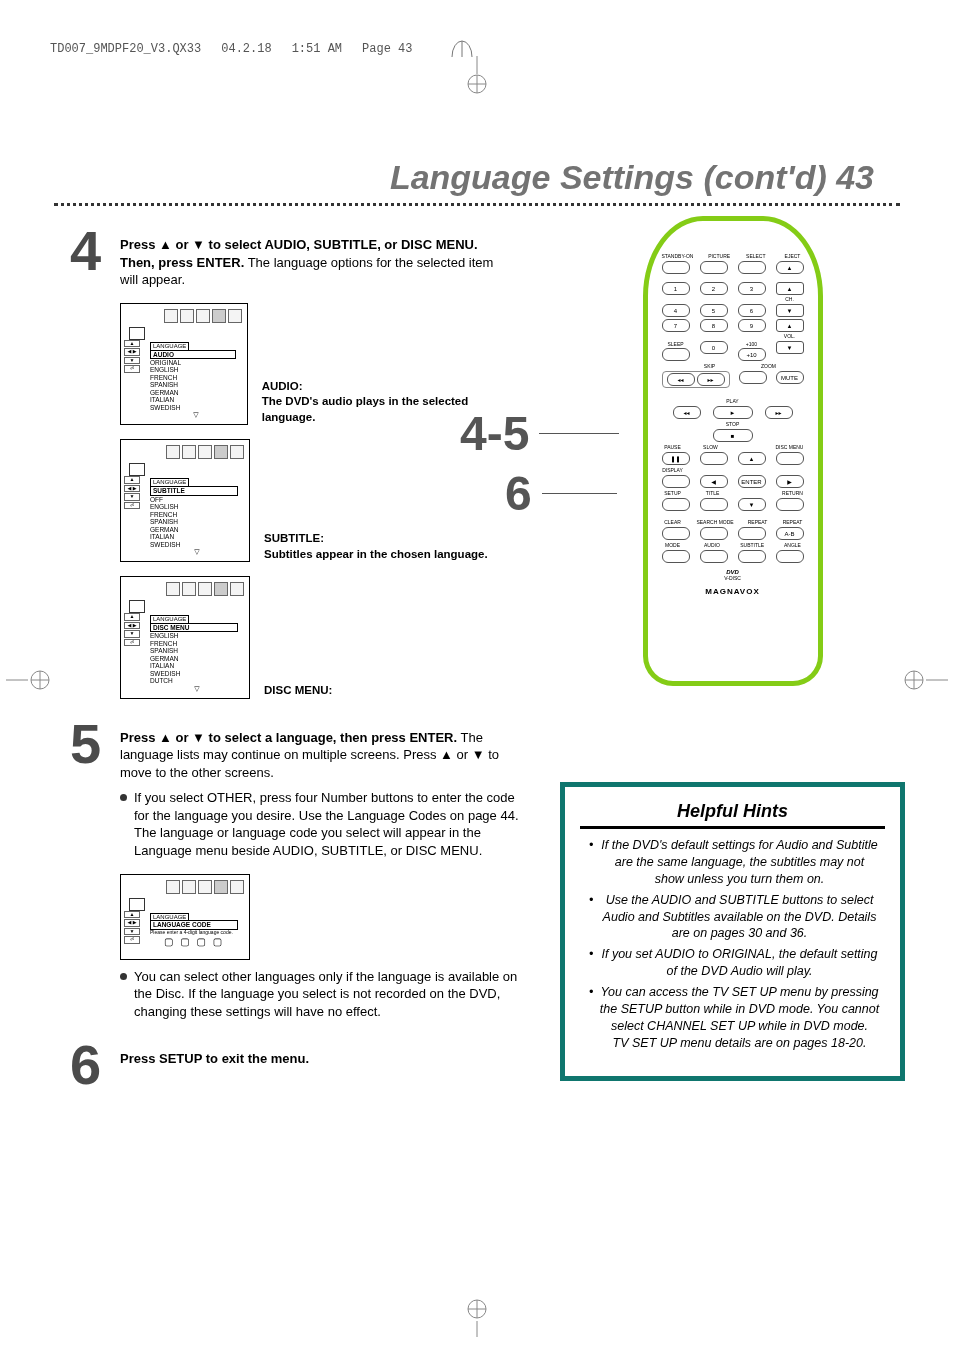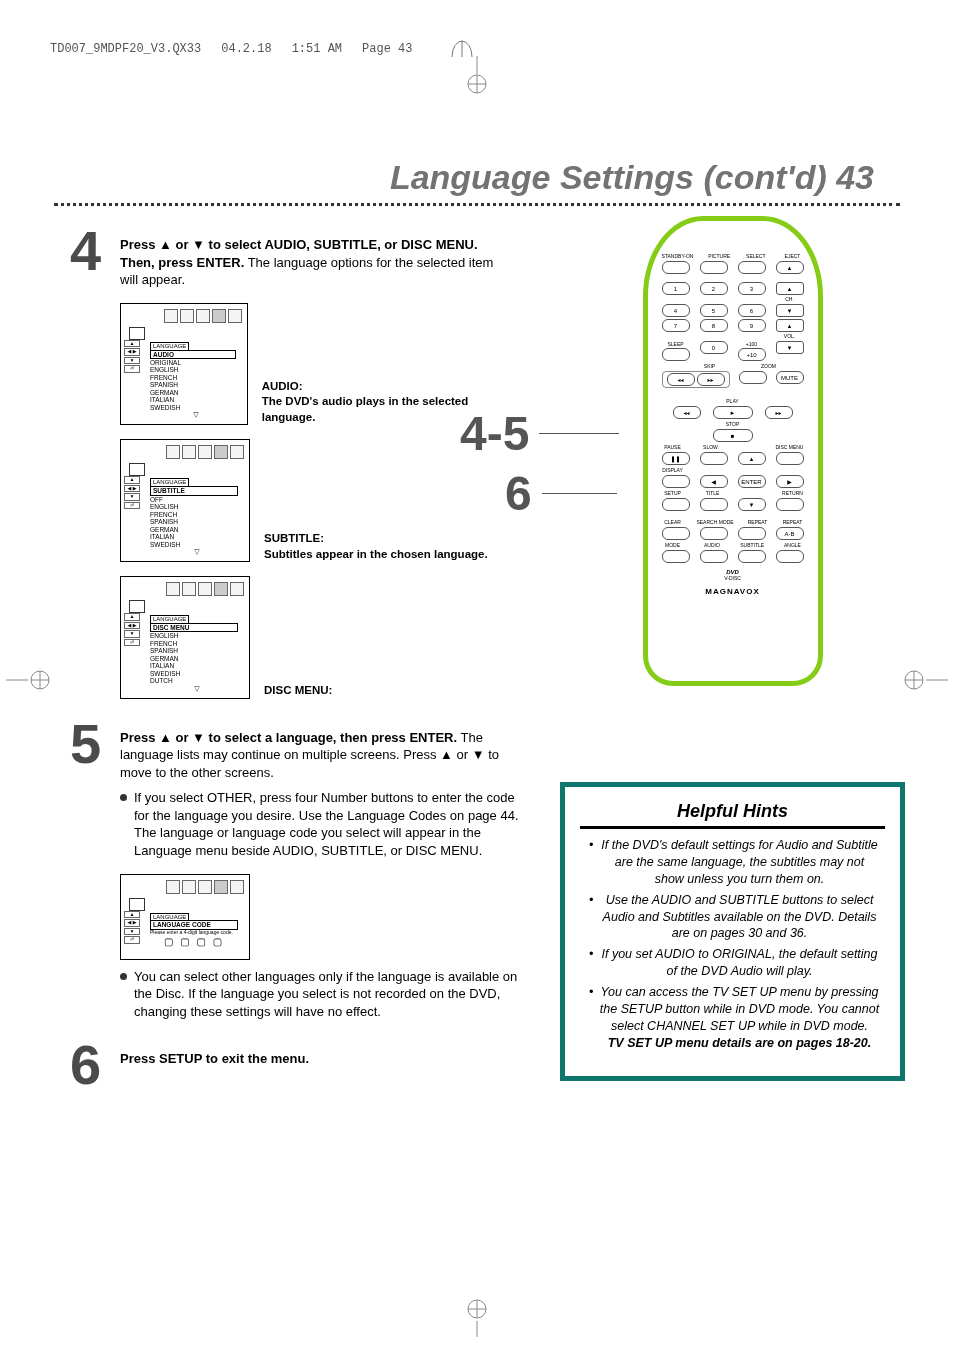--- a/index.html
+++ b/index.html
@@ -235,21 +235,21 @@
     list-style: none;
     padding: 8px 10px 10px 14px;
     margin: 0;
     font-style: italic;
     font-size: 12.5px;
     line-height: 1.35;
     text-align: center;
   }
   .hints ul li { position: relative; padding-left: 10px; margin-bottom: 4px; }
   .hints ul li::before { content: "•"; position: absolute; left: 0; }
-  .hints .sub { display: block; padding-left: 0; font-weight: bold; }
+  .hints .sub { display: block; padding-left: 0; }
 
   .crop-marks svg { position: absolute; }
   .cm-top { left: 50%; top: 56px; transform: translateX(-50%);}
   .cm-left { left: 6px; top: 660px; }
   .cm-right { right: 6px; top: 660px; }
   .cm-bottom { left: 50%; bottom: 14px; transform: translateX(-50%);}
 </style>
 </head>
 <body>
 

